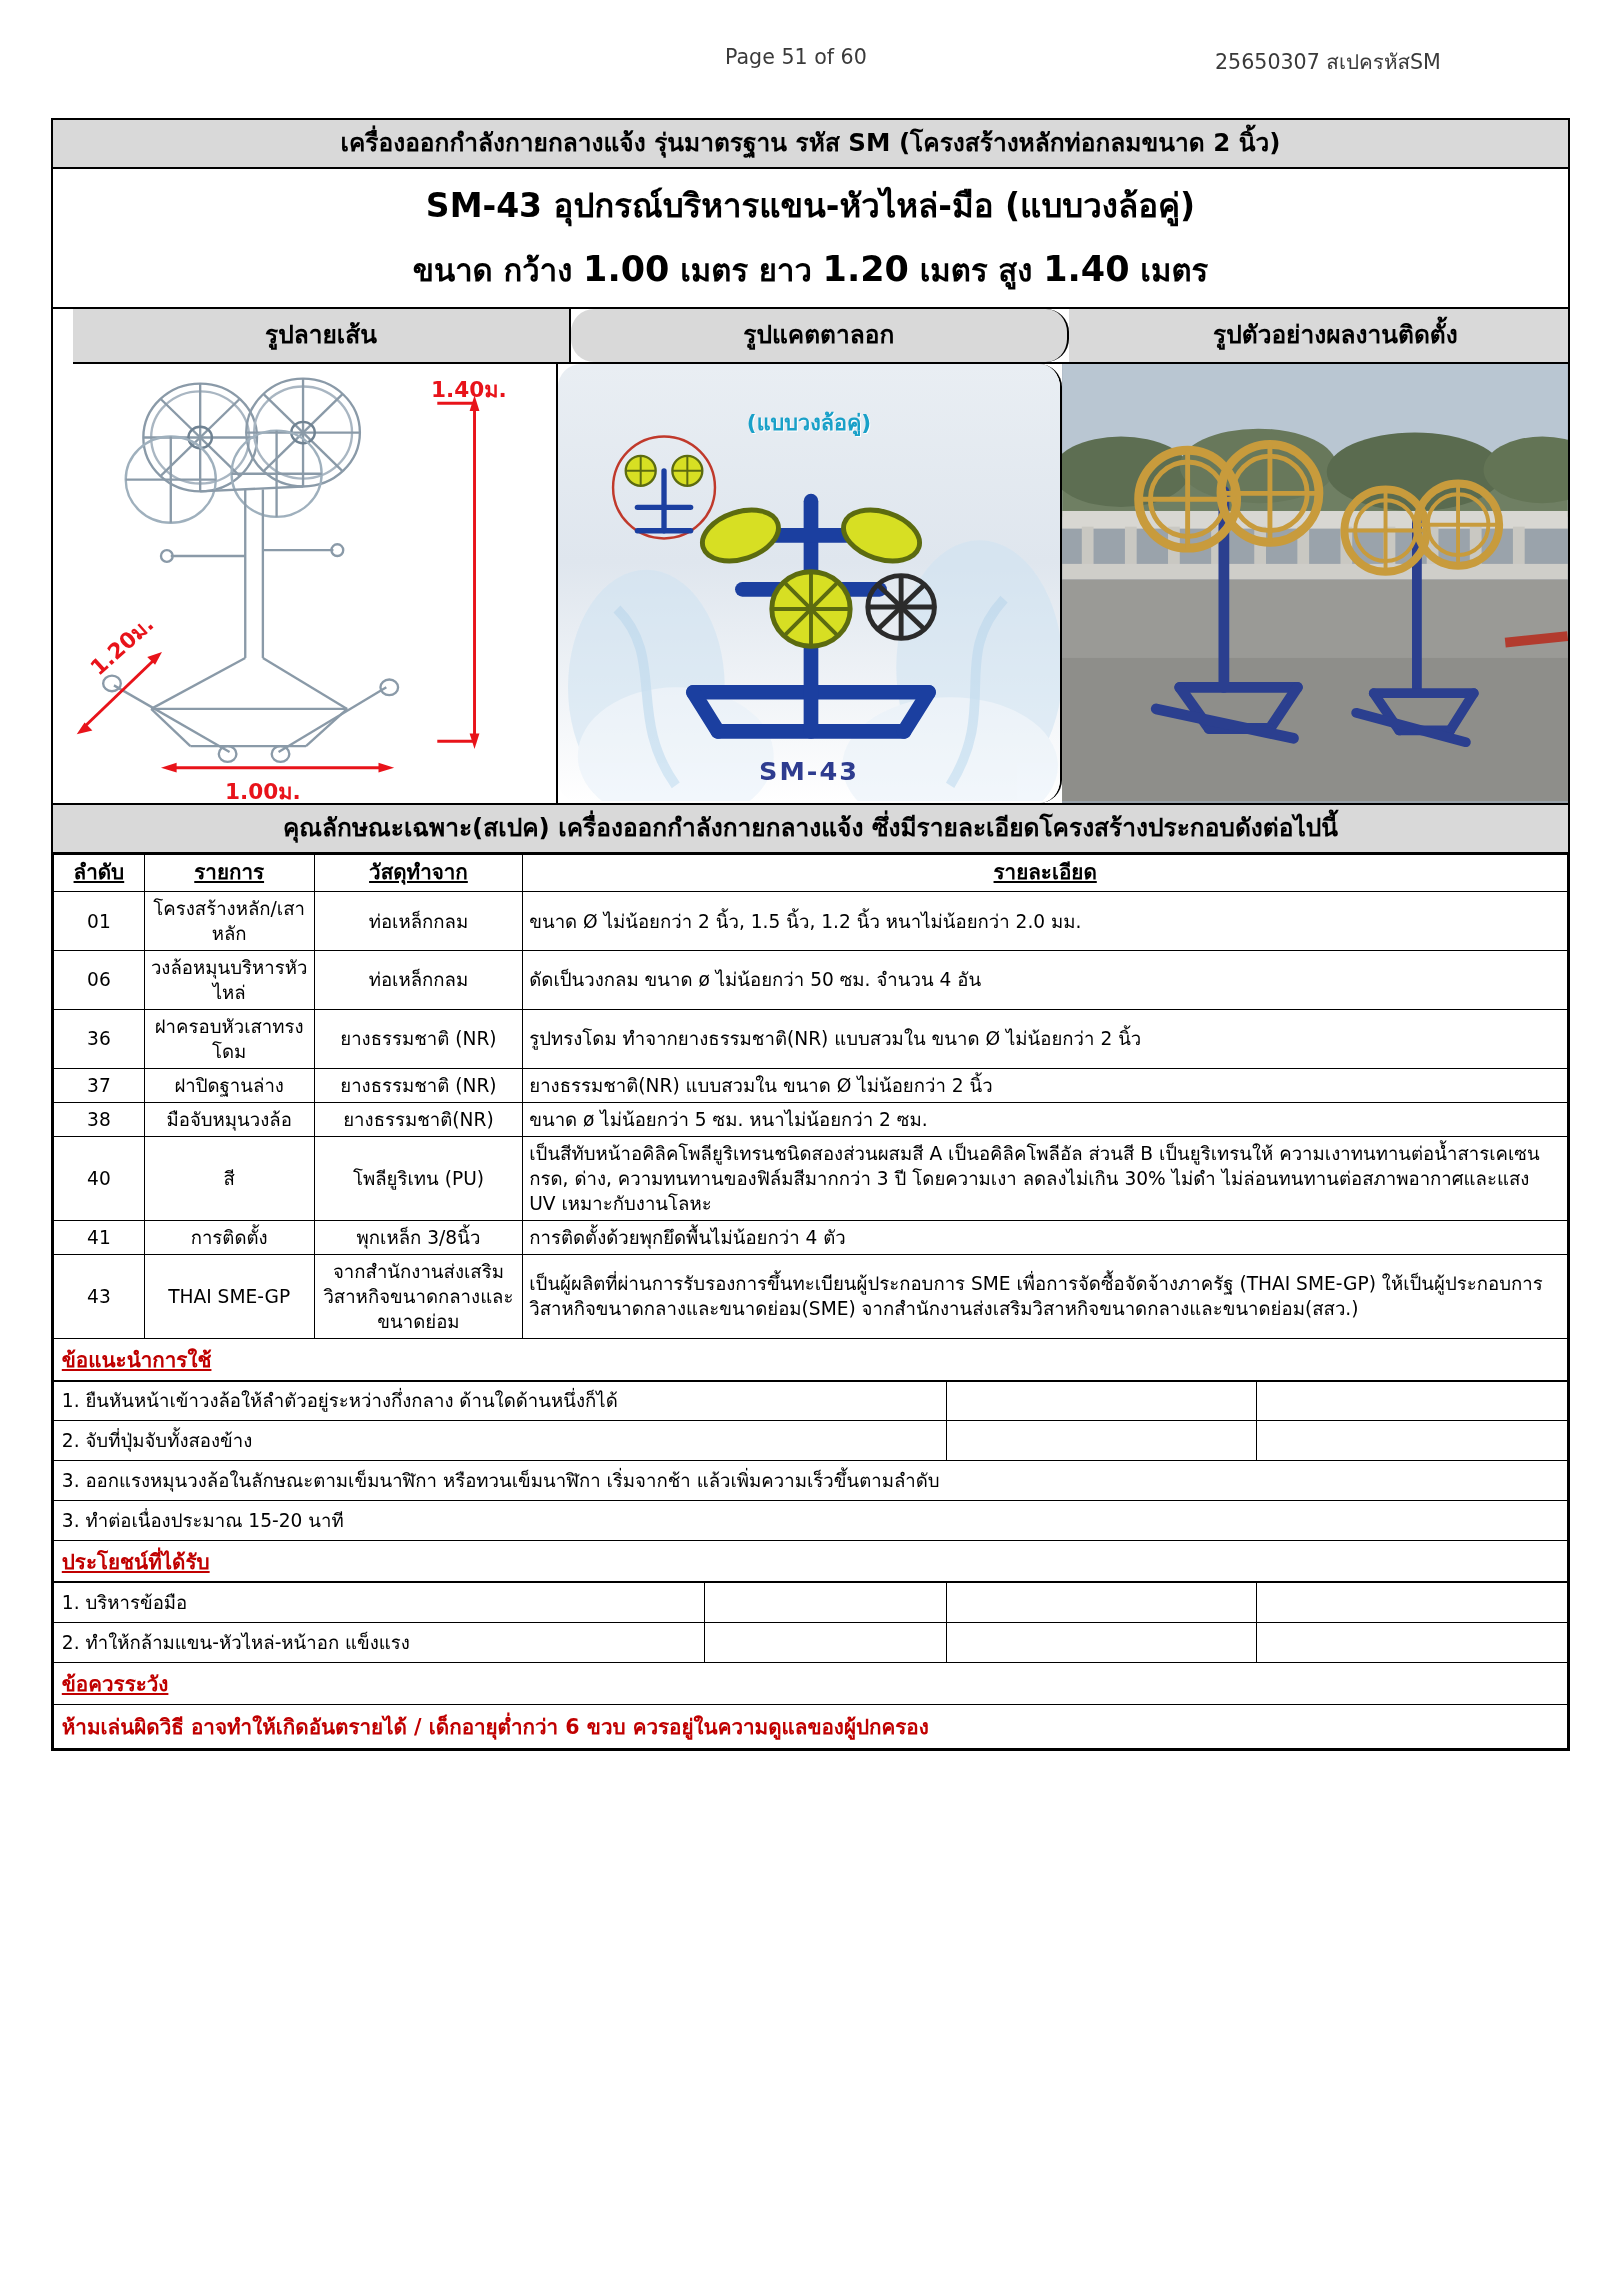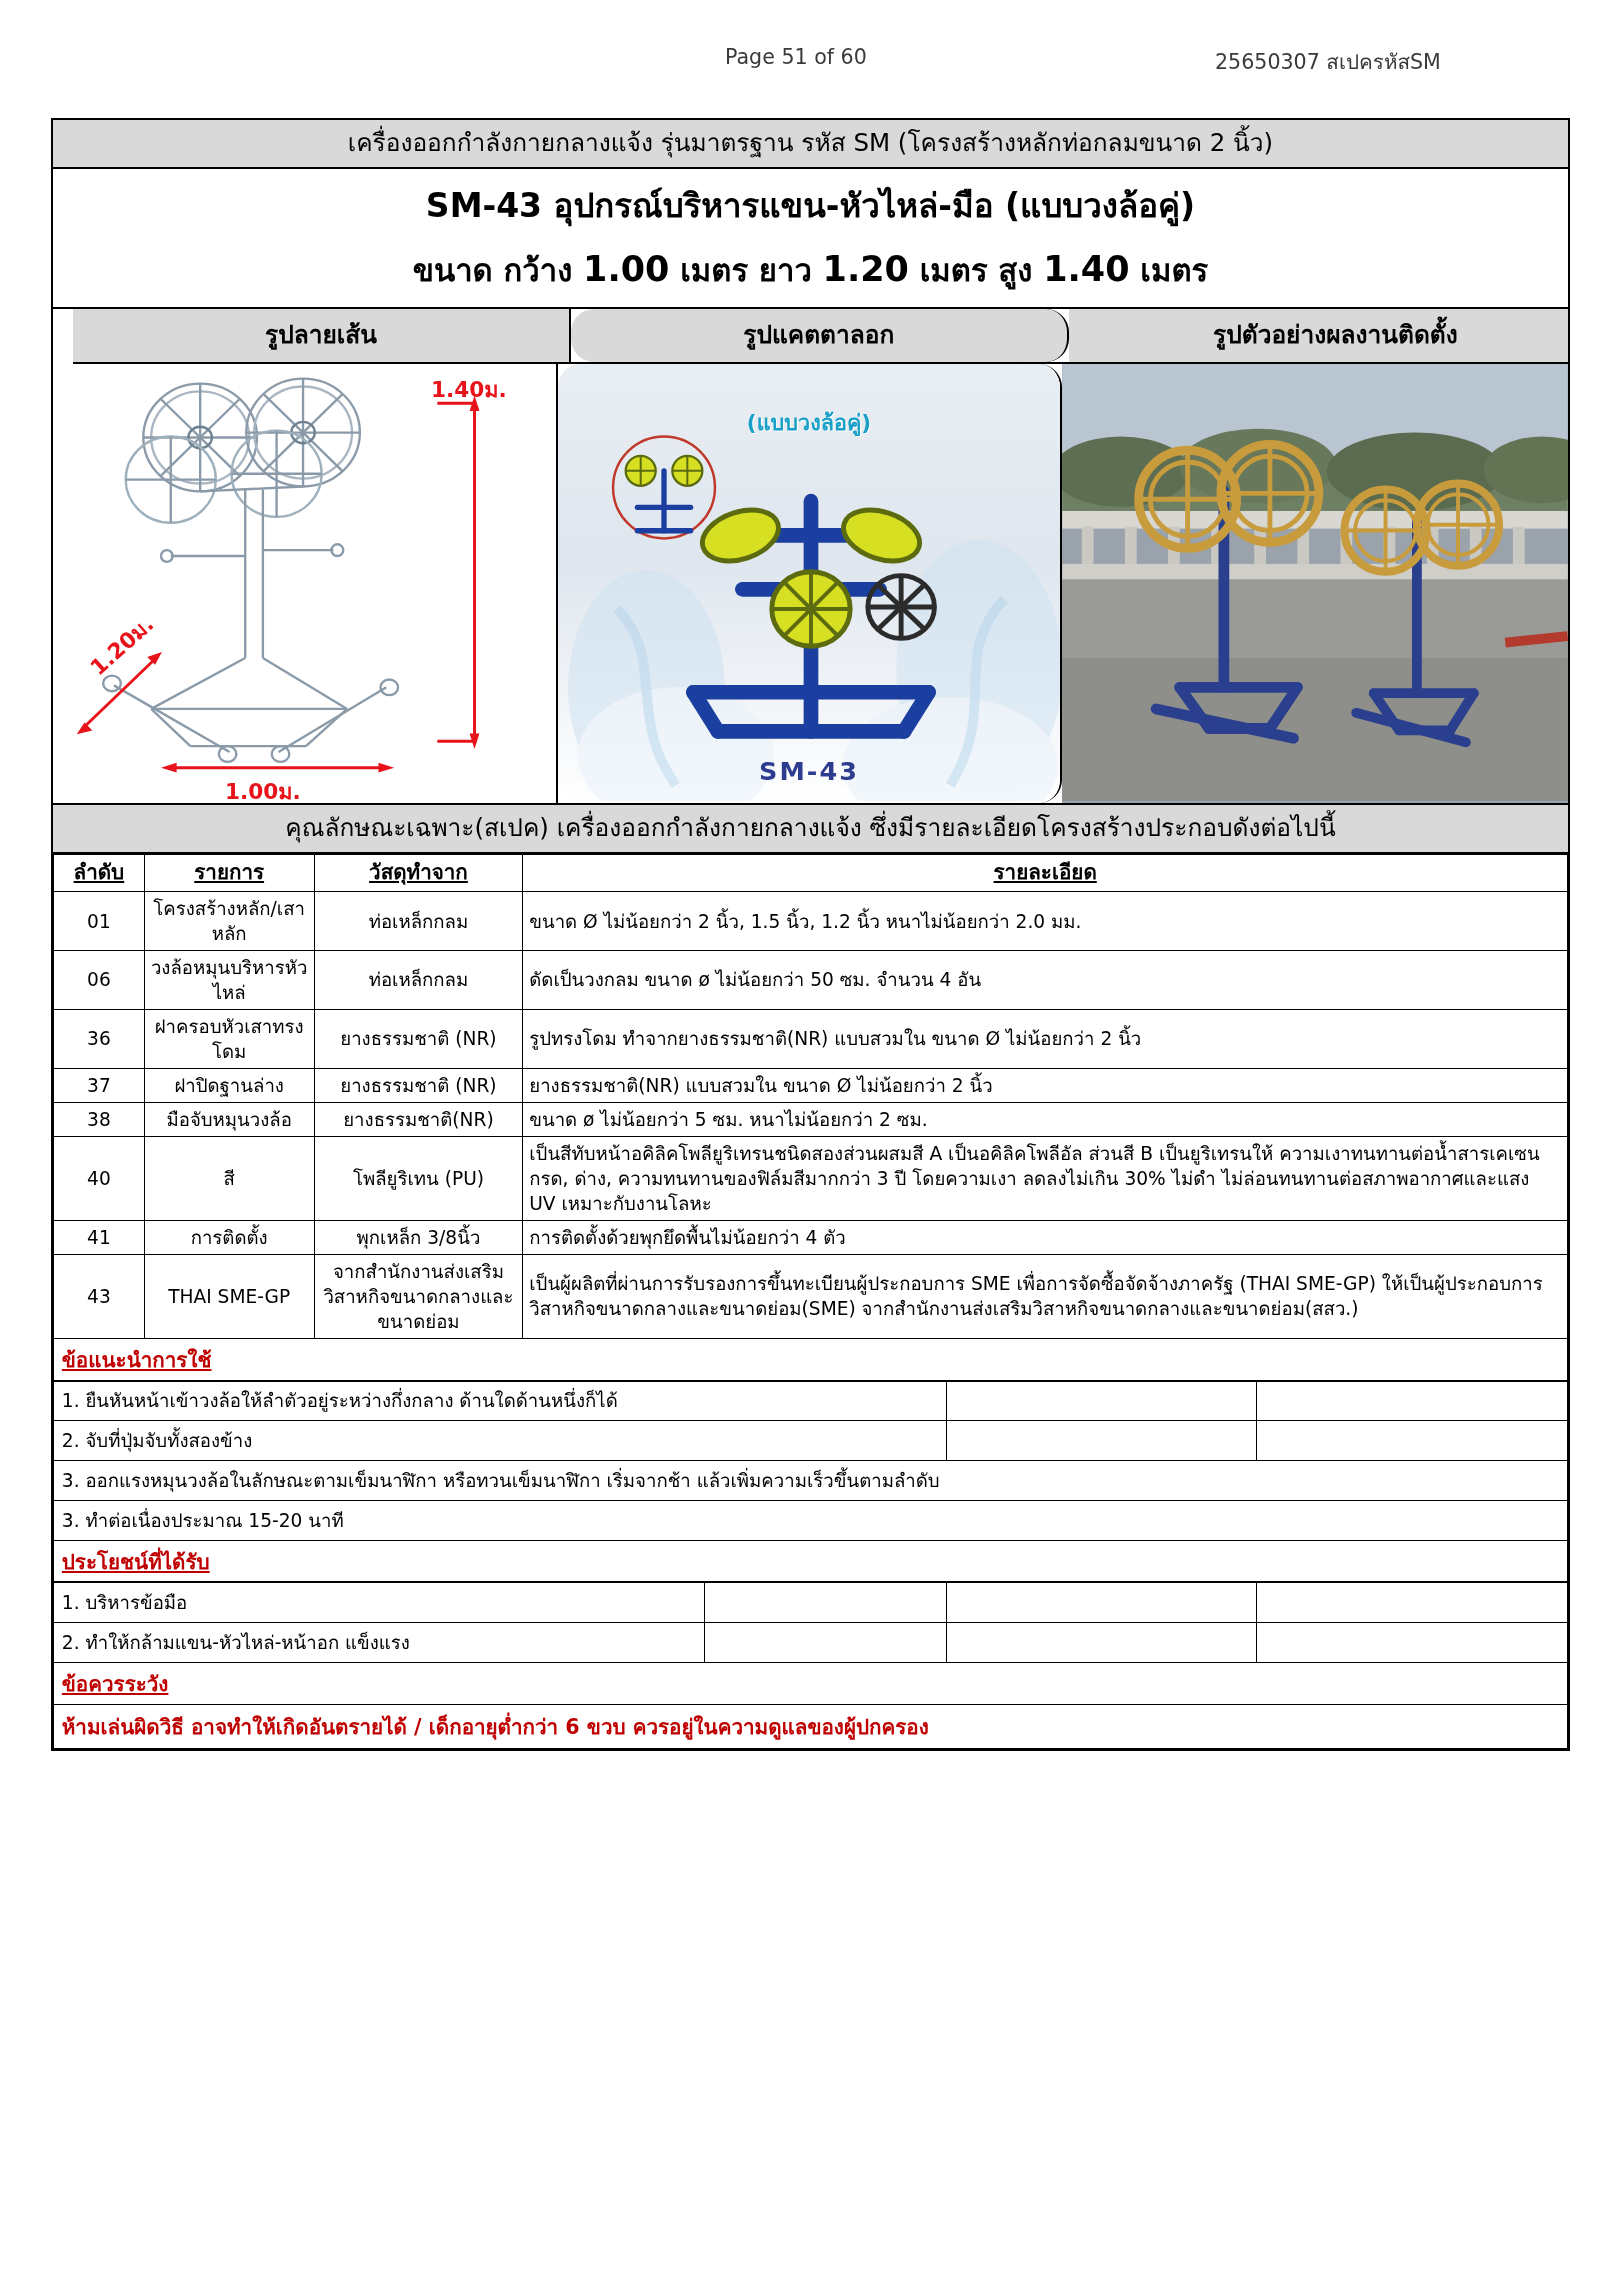--- a/index.html
+++ b/index.html
@@ -49,21 +49,21 @@
     left: 51px;
     top: 118px;
     width: 1519px;
     border: 2px solid #000;
     box-sizing: border-box;
   }
   .band {
     background: #d9d9d9;
     border-bottom: 2px solid #000;
     text-align: center;
-    font-weight: normal;
+    font-weight: bold;
     font-size: 24.5px;
     padding: 7.8px 3.9px 8.8px 3.9px;
     line-height: 1.25;
   }
   .title-block {
     text-align: center;
     padding: 15.7px 9.8px 13.7px 9.8px;
     border-bottom: 2px solid #000;
   }
   .title-1 {

